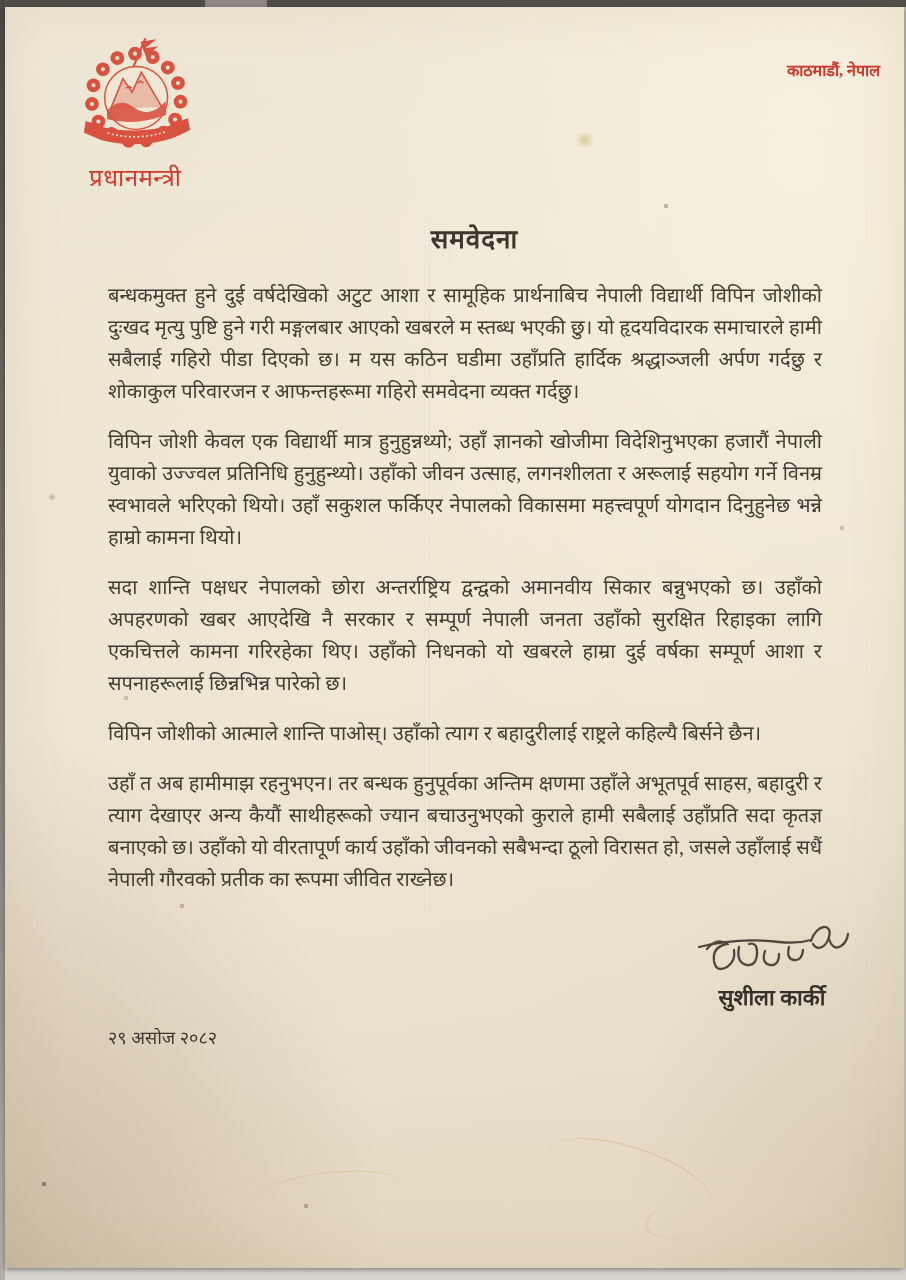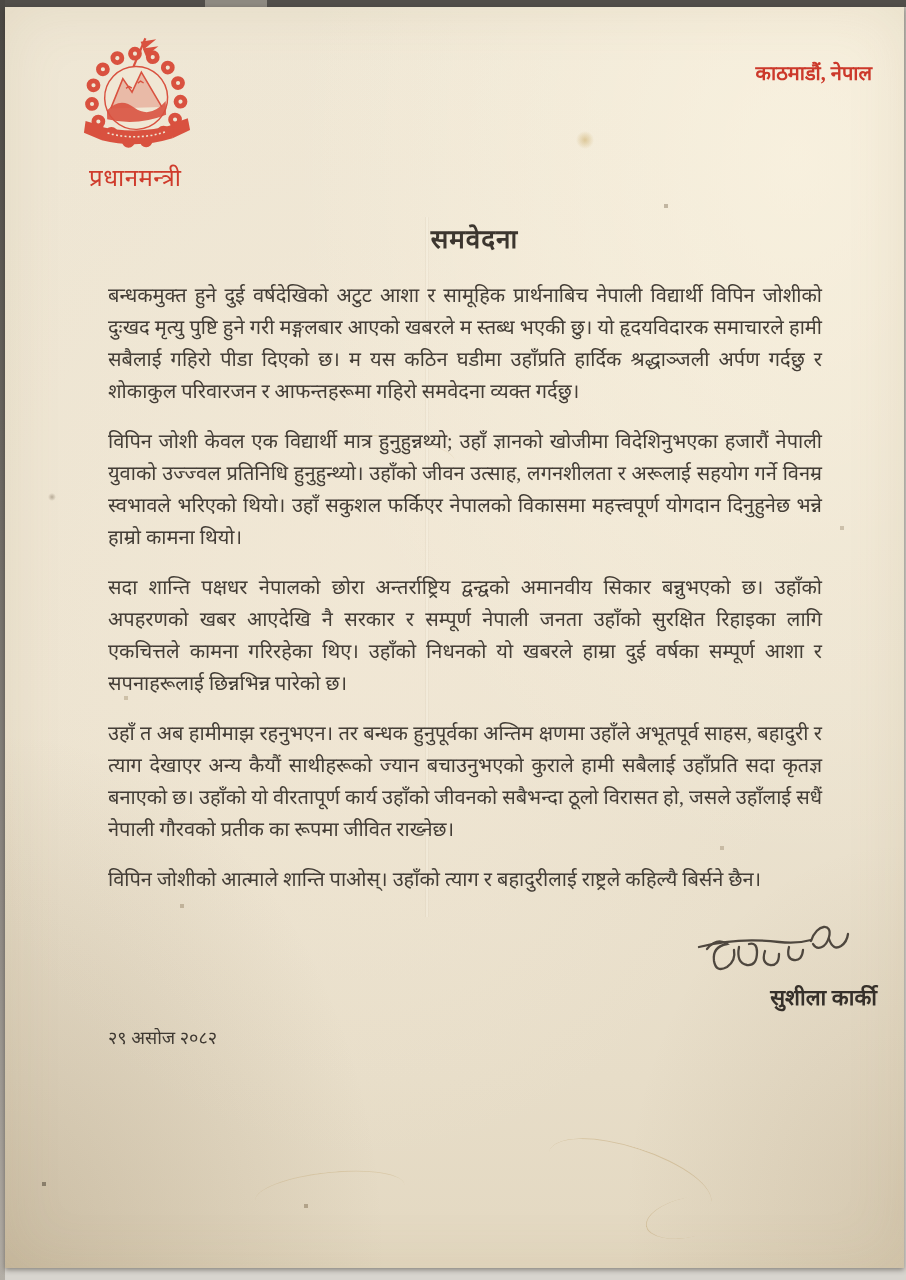--- a/index.html
+++ b/index.html
@@ -38,31 +38,31 @@
       660px 198px 0 1px rgba(100,80,55,.35),
       38px 1176px 0 1px rgba(70,60,45,.5),
       300px 1198px 0 1px rgba(110,90,60,.4),
       176px 898px 0 1px rgba(120,100,70,.35),
       836px 520px 0 1px rgba(120,100,70,.3),
       120px 690px 0 1px rgba(130,105,70,.3),
       716px 840px 0 1px rgba(120,95,65,.3);}
 
   .emblem{position:absolute;left:72px;top:26px;width:118px;height:120px;opacity:.95;transform:rotate(-1.5deg);}
   .pm-label{position:absolute;left:84px;top:153px;color:#cf3b2c;font-size:24px;font-weight:normal;letter-spacing:.5px;}
-  .location{position:absolute;right:32px;top:52px;color:#cc392b;font-size:20px;font-weight:bold;}
+  .location{position:absolute;right:24px;top:52px;color:#cc392b;font-size:16px;font-weight:bold;}
 
   .title{position:absolute;left:0;right:0;top:213px;margin:0;text-align:center;
     transform:translateX(20px);font-size:26px;font-weight:bold;color:#3c362f;letter-spacing:1px;}
 
   .body-text{position:absolute;left:103px;top:272px;width:714px;color:#433d36;
     font-size:20px;line-height:32px;}
   .body-text p{margin:0 0 18px 0;text-align:justify;}
 
   .sig-script{position:absolute;left:688px;top:916px;width:162px;height:60px;}
-  .sig-name{position:absolute;left:662px;top:974px;width:210px;text-align:right;
+  .sig-name{position:absolute;left:662px;top:974px;width:210px;text-align:center;
     font-size:22px;font-weight:bold;color:#36302a;}
 
   .date-block{position:absolute;left:103px;top:1012px;color:#3f3932;font-size:18px;line-height:39px;}
 </style>
 </head>
 <body>
 
 <div class="scene">
   <div class="edge-notch"></div>
   <div class="edge-left"></div>
@@ -134,22 +134,22 @@
 
     <div class="pm-label">प्रधानमन्त्री</div>
     <div class="location">काठमाडौं, नेपाल</div>
 
     <h1 class="title">समवेदना</h1>
 
     <div class="body-text">
       <p>बन्धकमुक्त हुने दुई वर्षदेखिको अटुट आशा र सामूहिक प्रार्थनाबिच नेपाली विद्यार्थी विपिन जोशीको दुःखद मृत्यु पुष्टि हुने गरी मङ्गलबार आएको खबरले म स्तब्ध भएकी छु।  यो हृदयविदारक समाचारले हामी सबैलाई गहिरो पीडा दिएको छ।  म यस कठिन घडीमा उहाँप्रति हार्दिक श्रद्धाञ्जली अर्पण गर्दछु र शोकाकुल परिवारजन र आफन्तहरूमा गहिरो समवेदना व्यक्त गर्दछु।</p>
       <p>विपिन जोशी केवल एक विद्यार्थी मात्र हुनुहुन्नथ्यो; उहाँ ज्ञानको खोजीमा विदेशिनुभएका हजारौं नेपाली युवाको उज्ज्वल प्रतिनिधि हुनुहुन्थ्यो।  उहाँको जीवन उत्साह, लगनशीलता र अरूलाई सहयोग गर्ने विनम्र स्वभावले भरिएको थियो।  उहाँ सकुशल फर्किएर नेपालको विकासमा महत्त्वपूर्ण योगदान दिनुहुनेछ भन्ने हाम्रो कामना थियो।</p>
       <p>सदा शान्ति पक्षधर नेपालको छोरा अन्तर्राष्ट्रिय द्वन्द्वको अमानवीय सिकार बन्नुभएको छ।  उहाँको अपहरणको खबर आएदेखि नै सरकार र सम्पूर्ण नेपाली जनता उहाँको सुरक्षित रिहाइका लागि एकचित्तले कामना गरिरहेका थिए।  उहाँको निधनको यो खबरले हाम्रा दुई वर्षका सम्पूर्ण आशा र सपनाहरूलाई छिन्नभिन्न पारेको छ।</p>
+      <p>विपिन जोशीको आत्माले शान्ति पाओस्।  उहाँको त्याग र बहादुरीलाई राष्ट्रले कहिल्यै बिर्सने छैन।</p>
       <p>उहाँ त अब हामीमाझ रहनुभएन।  तर बन्धक हुनुपूर्वका अन्तिम क्षणमा उहाँले अभूतपूर्व साहस, बहादुरी र त्याग देखाएर अन्य कैयौं साथीहरूको ज्यान बचाउनुभएको कुराले हामी सबैलाई उहाँप्रति सदा कृतज्ञ बनाएको छ।  उहाँको यो वीरतापूर्ण कार्य उहाँको जीवनको सबैभन्दा ठूलो विरासत हो, जसले उहाँलाई सधैं नेपाली गौरवको प्रतीक का रूपमा जीवित राख्नेछ।</p>
-      <p>विपिन जोशीको आत्माले शान्ति पाओस्।  उहाँको त्याग र बहादुरीलाई राष्ट्रले कहिल्यै बिर्सने छैन।</p>
     </div>
 
     <svg class="sig-script" viewBox="0 0 162 60" xmlns="http://www.w3.org/2000/svg">
       <g fill="none" stroke="#3a332c" stroke-width="2.3" stroke-linecap="round" opacity="0.88">
         <path d="M6,24 Q45,14 86,19 Q104,21 118,17"></path>
         <path d="M14,26 q10,-12 20,-5 q-15,3 -13,17 q2,12 13,6 q9,-6 7,-17"></path>
         <path d="M46,24 q-3,16 8,18 q10,1 10,-13 q0,-10 -8,-8"></path>
         <path d="M72,28 q-4,12 5,14 q9,1 9,-11"></path>
         <path d="M96,24 q-3,12 5,13 q8,1 9,-10"></path>
         <path d="M118,18 C124,0 140,0 136,14 C133,25 124,28 120,21"></path>

